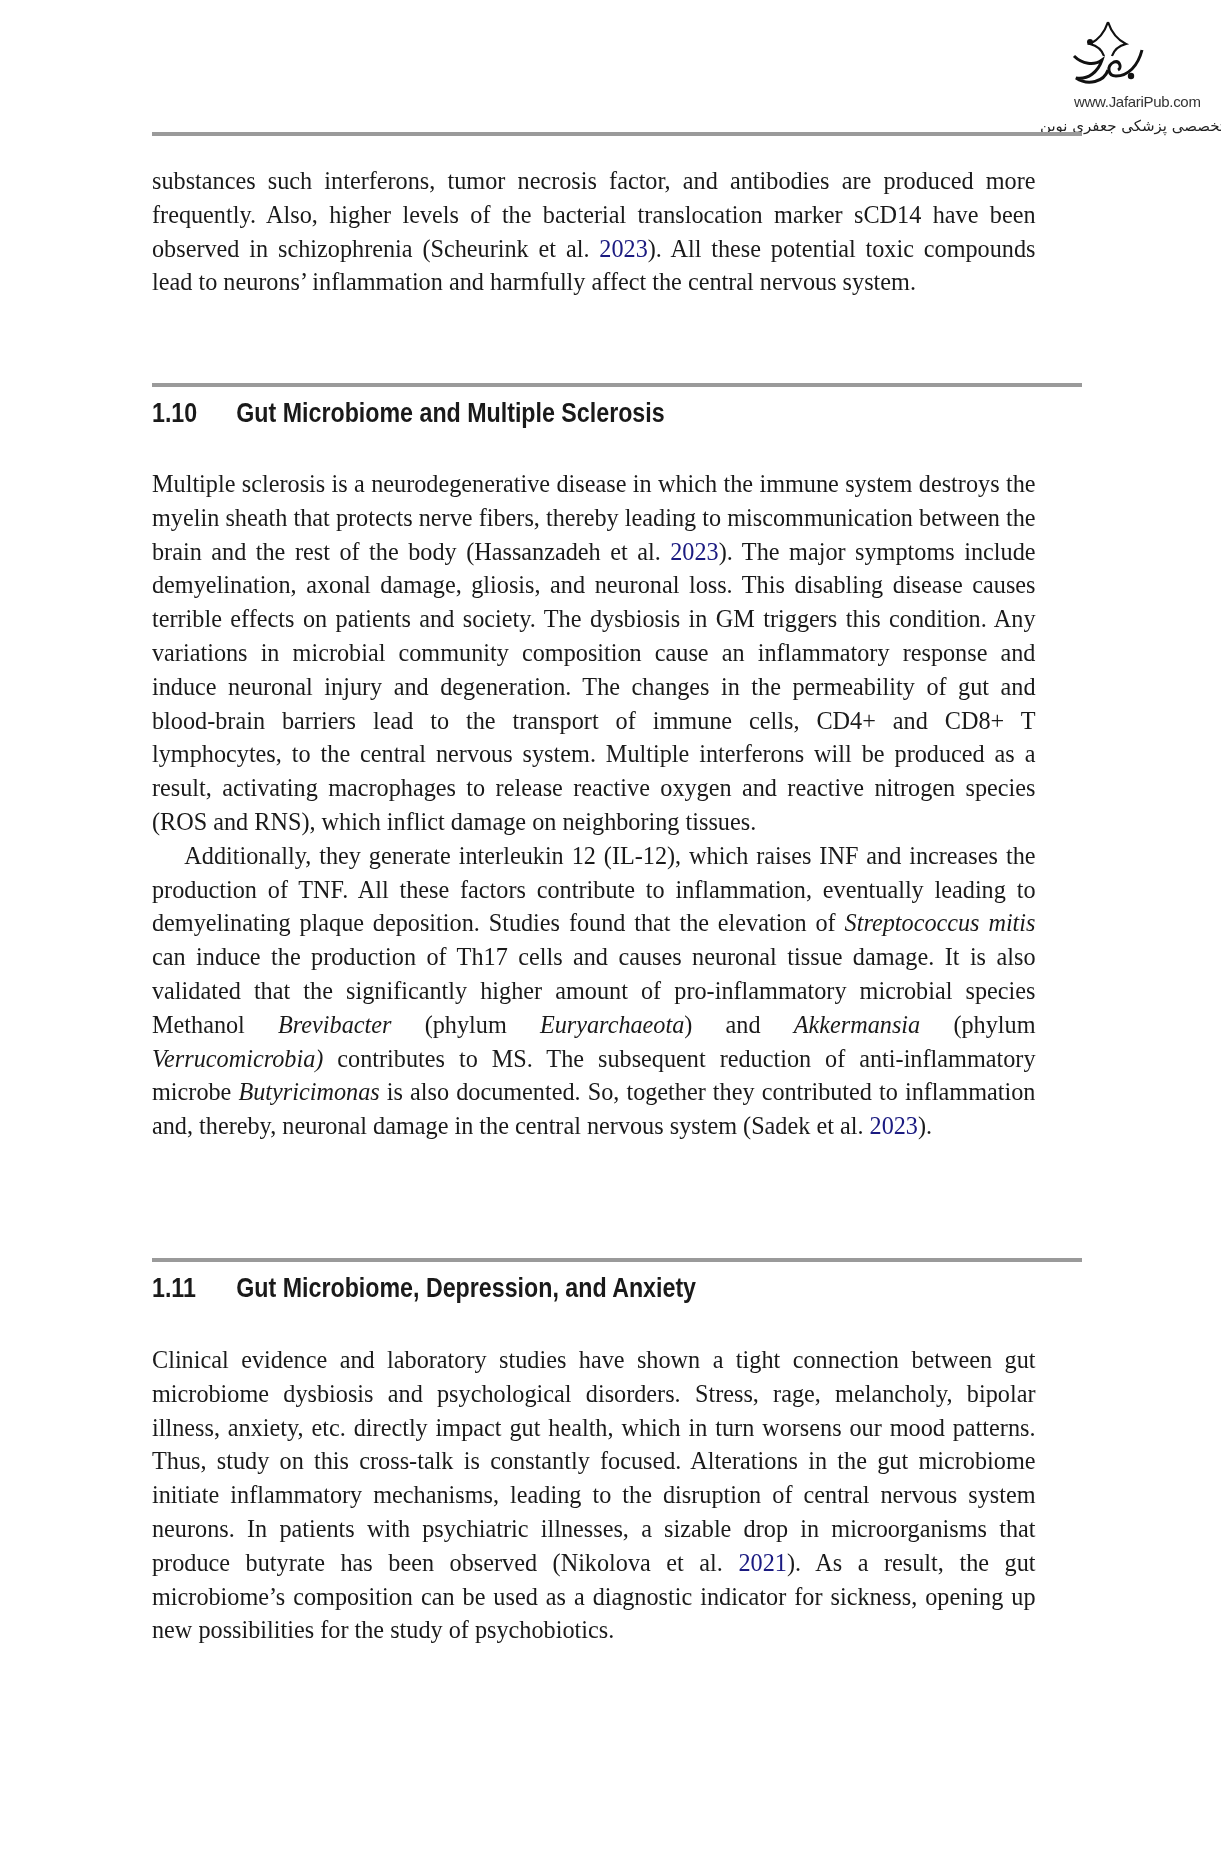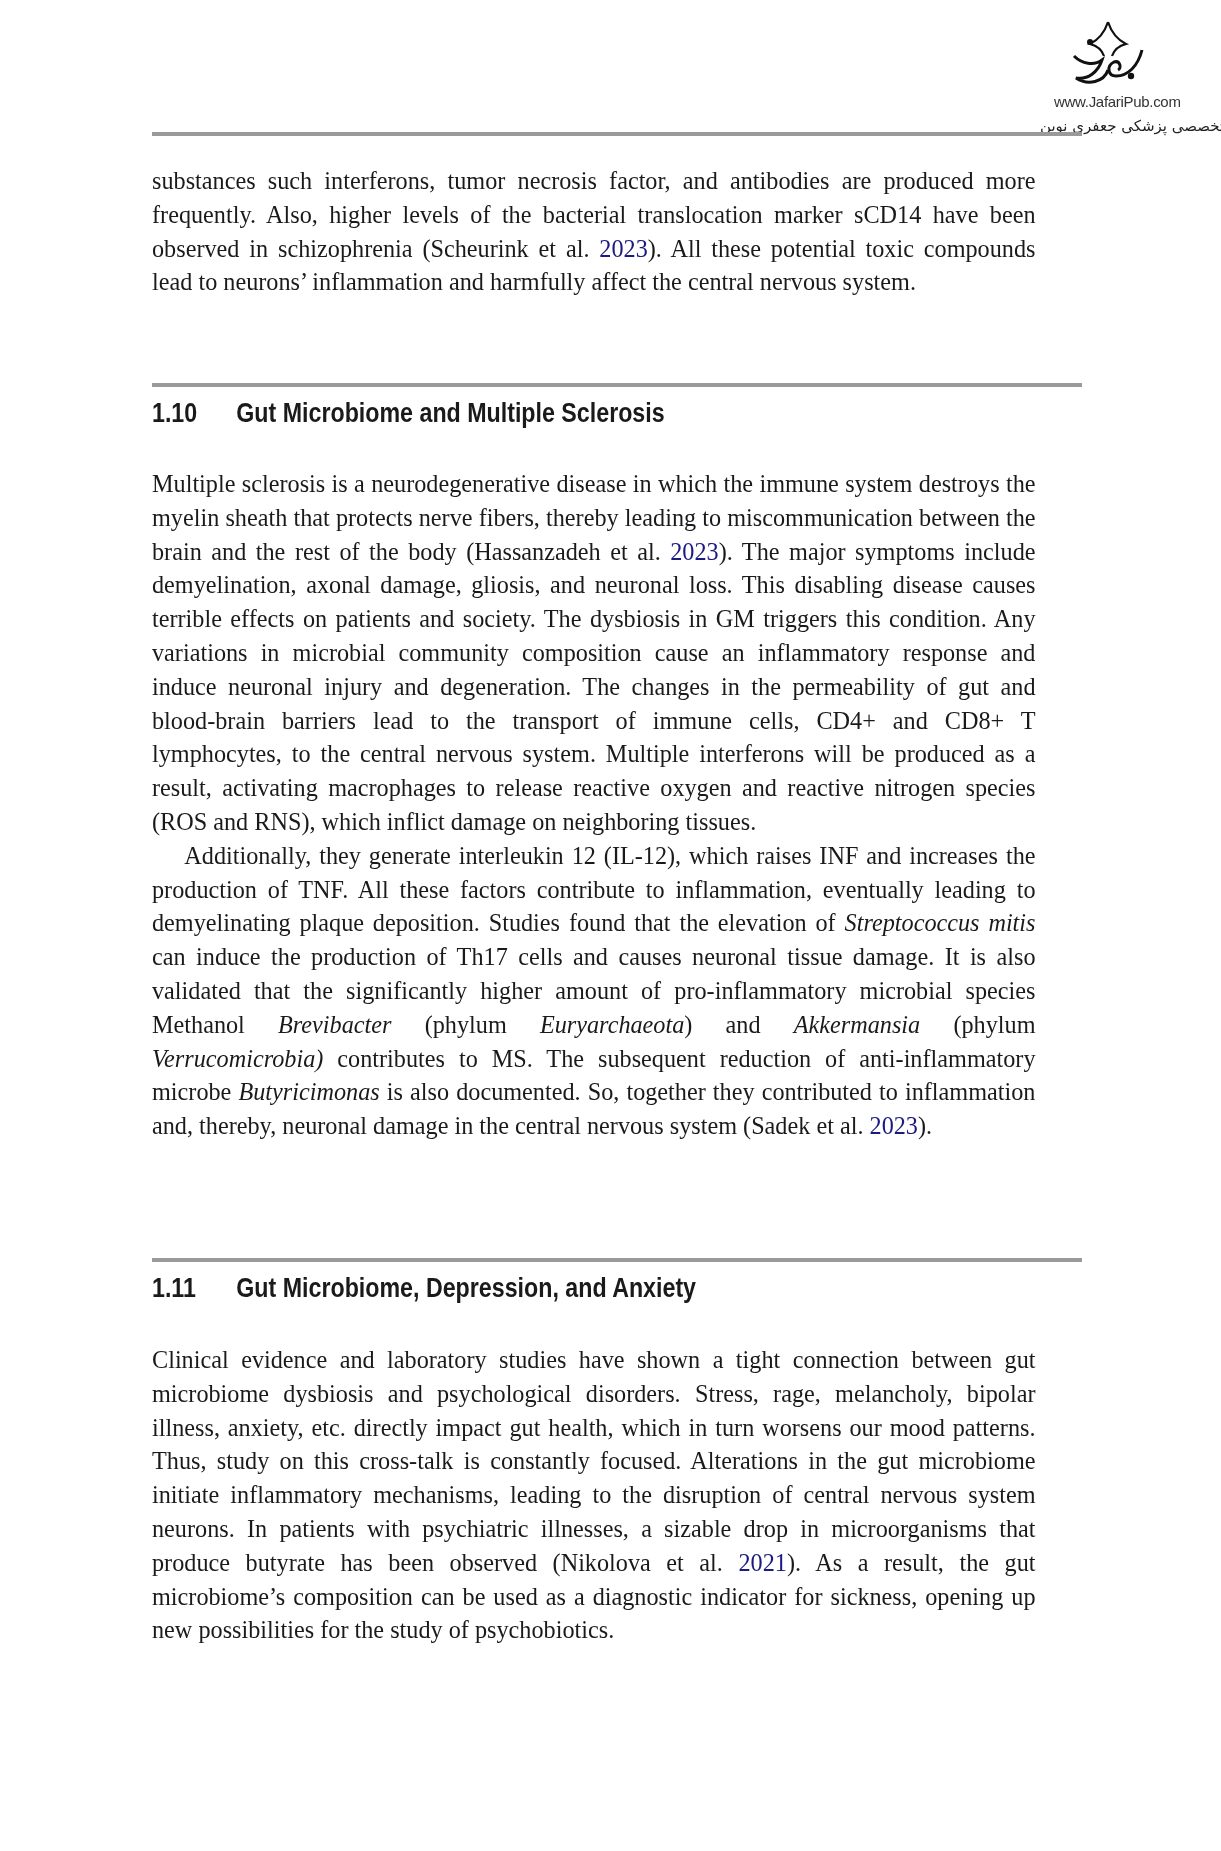--- a/index.html
+++ b/index.html
@@ -4,21 +4,21 @@
   <style>
     html, body { margin: 0; padding: 0; background: #ffffff; }
     body { width: 1221px; height: 1851px; position: relative; overflow: hidden; }
     .page { position: absolute; left: 0; top: 0; width: 1221px; height: 1851px; }
     .running-head { position: absolute; left: 152px; top: 96px; width: 930px; height: 30px; }
     .page-num { position: absolute; left: 0; top: 0; font-family: "Liberation Sans", sans-serif; font-size: 20px; color: #1a1a1a; transform: scaleX(0.85); transform-origin: left; }
     .running-author { position: absolute; right: 0; top: 0; font-family: "Liberation Sans", sans-serif; font-size: 20px; color: #1a1a1a; transform: scaleX(0.88); transform-origin: right; }
     .head-rule { position: absolute; left: 152px; top: 132px; width: 930px; height: 4px; background: #9a9a9a; }
     .watermark { position: absolute; left: 1010px; top: 20px; width: 205px; height: 120px; }
     .wm-logo { position: absolute; left: 58px; top: 0; width: 80px; height: 72px; }
-    .wm-url { position: absolute; left: 44px; top: 73px; font-family: "Liberation Sans", sans-serif; font-size: 15px; color: #333; letter-spacing: -0.3px; }
+    .wm-url { position: absolute; left: 64px; top: 73px; font-family: "Liberation Sans", sans-serif; font-size: 15px; color: #333; letter-spacing: -0.3px; }
     .wm-fa { position: absolute; left: 30px; top: 97px; font-family: "DejaVu Sans", sans-serif; font-size: 15px; color: #222; direction: rtl; white-space: nowrap; }
 
     .body-text { position: absolute; left: 152px; width: 930px; font-family: "Liberation Serif", serif; font-size: 25.5px; line-height: 33.8px; color: #1a1a1a; text-align: justify; transform: scaleX(0.95); transform-origin: left; }
     .body-text p { margin: 0; }
     .body-text p.indent { text-indent: 34px; }
     .cite { color: #1a1a80; }
     .it { font-style: italic; }
 
     .sec-rule { position: absolute; left: 152px; width: 930px; height: 4px; background: #9a9a9a; }
     .sec-head { position: absolute; left: 152px; font-family: "Liberation Sans", sans-serif; font-weight: bold; font-size: 27px; color: #1a1a1a; transform: scaleX(0.86); transform-origin: left; white-space: nowrap; }

